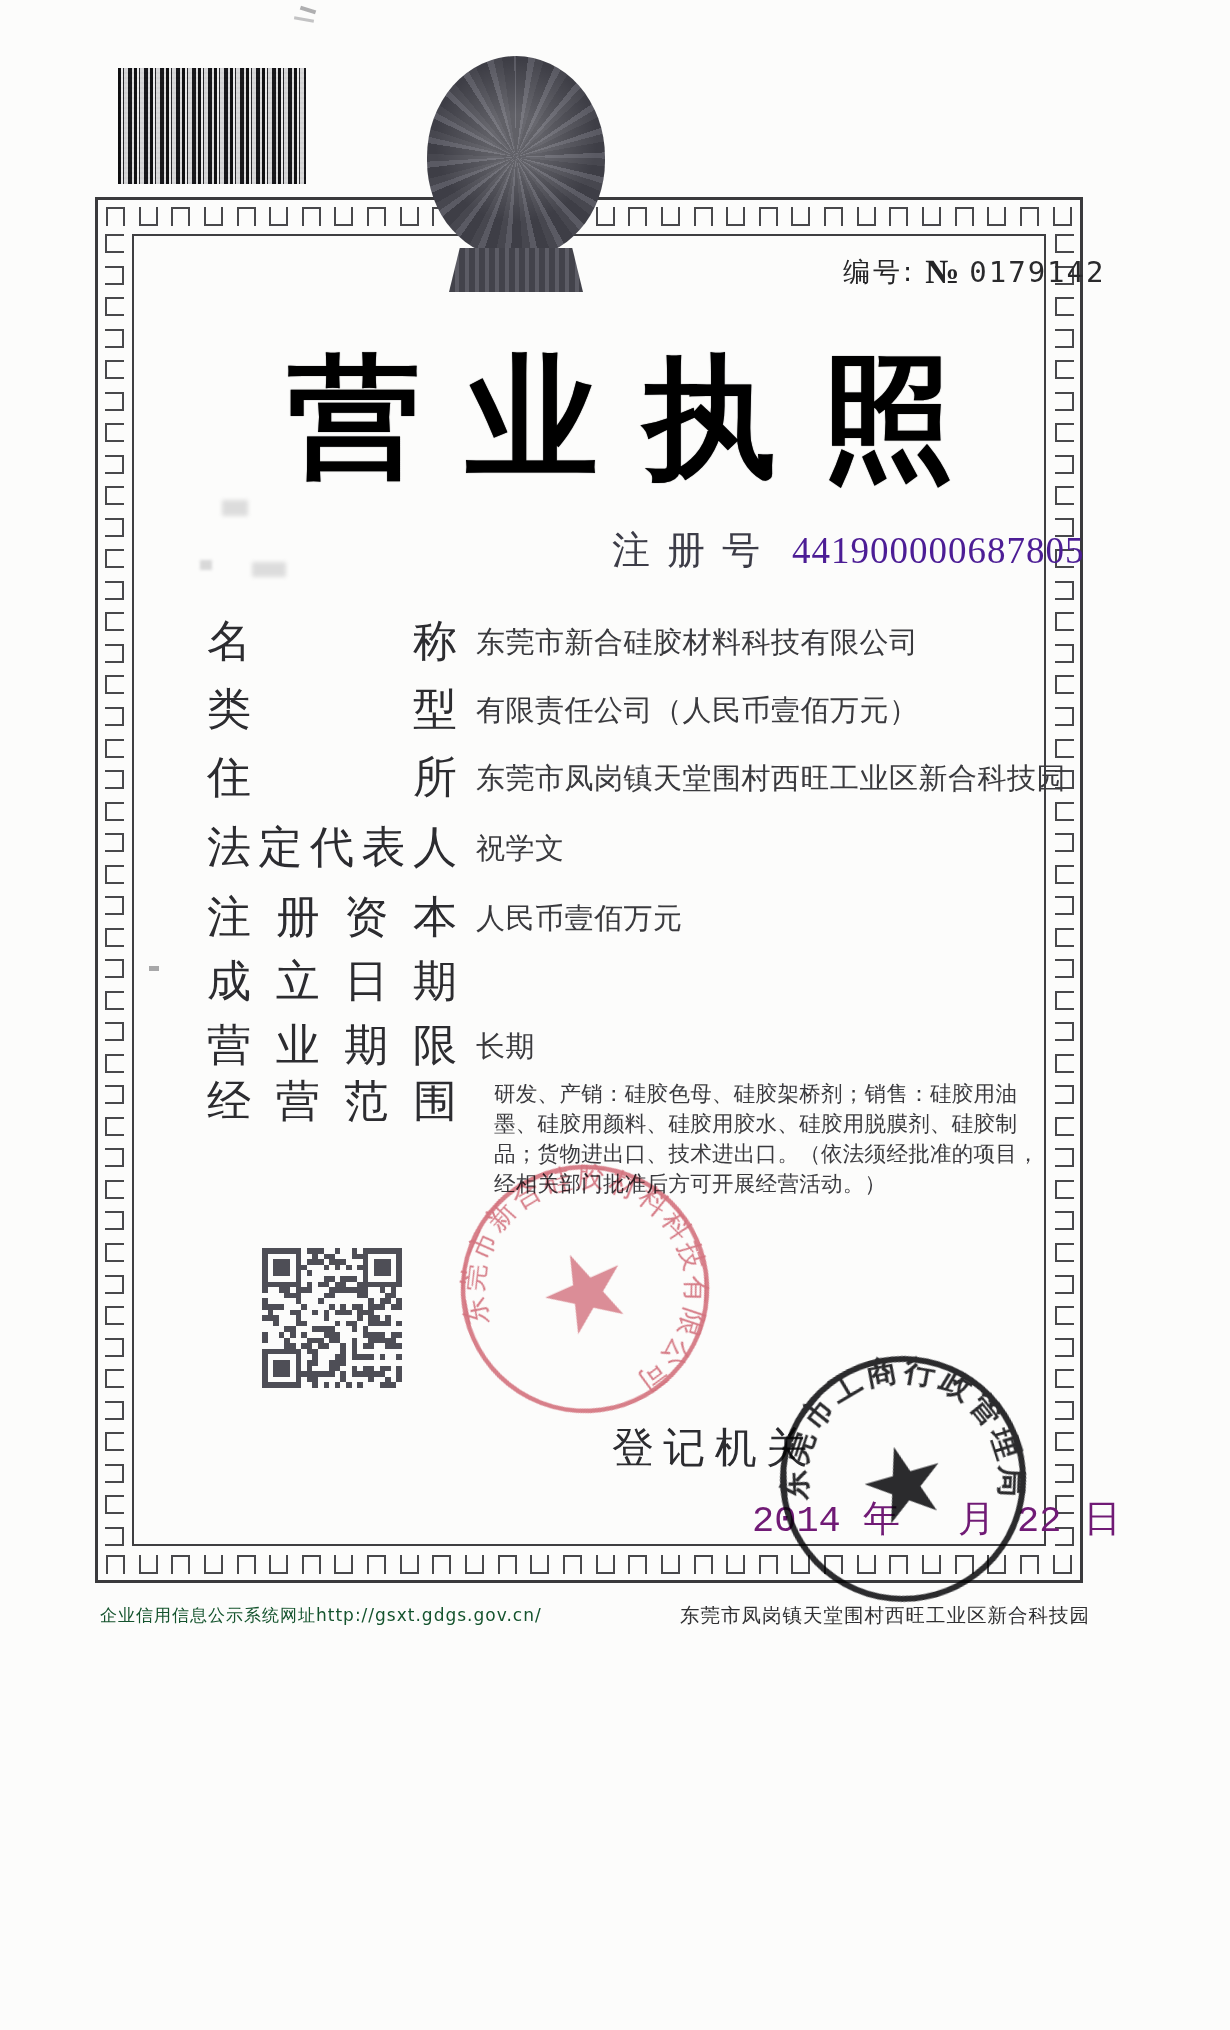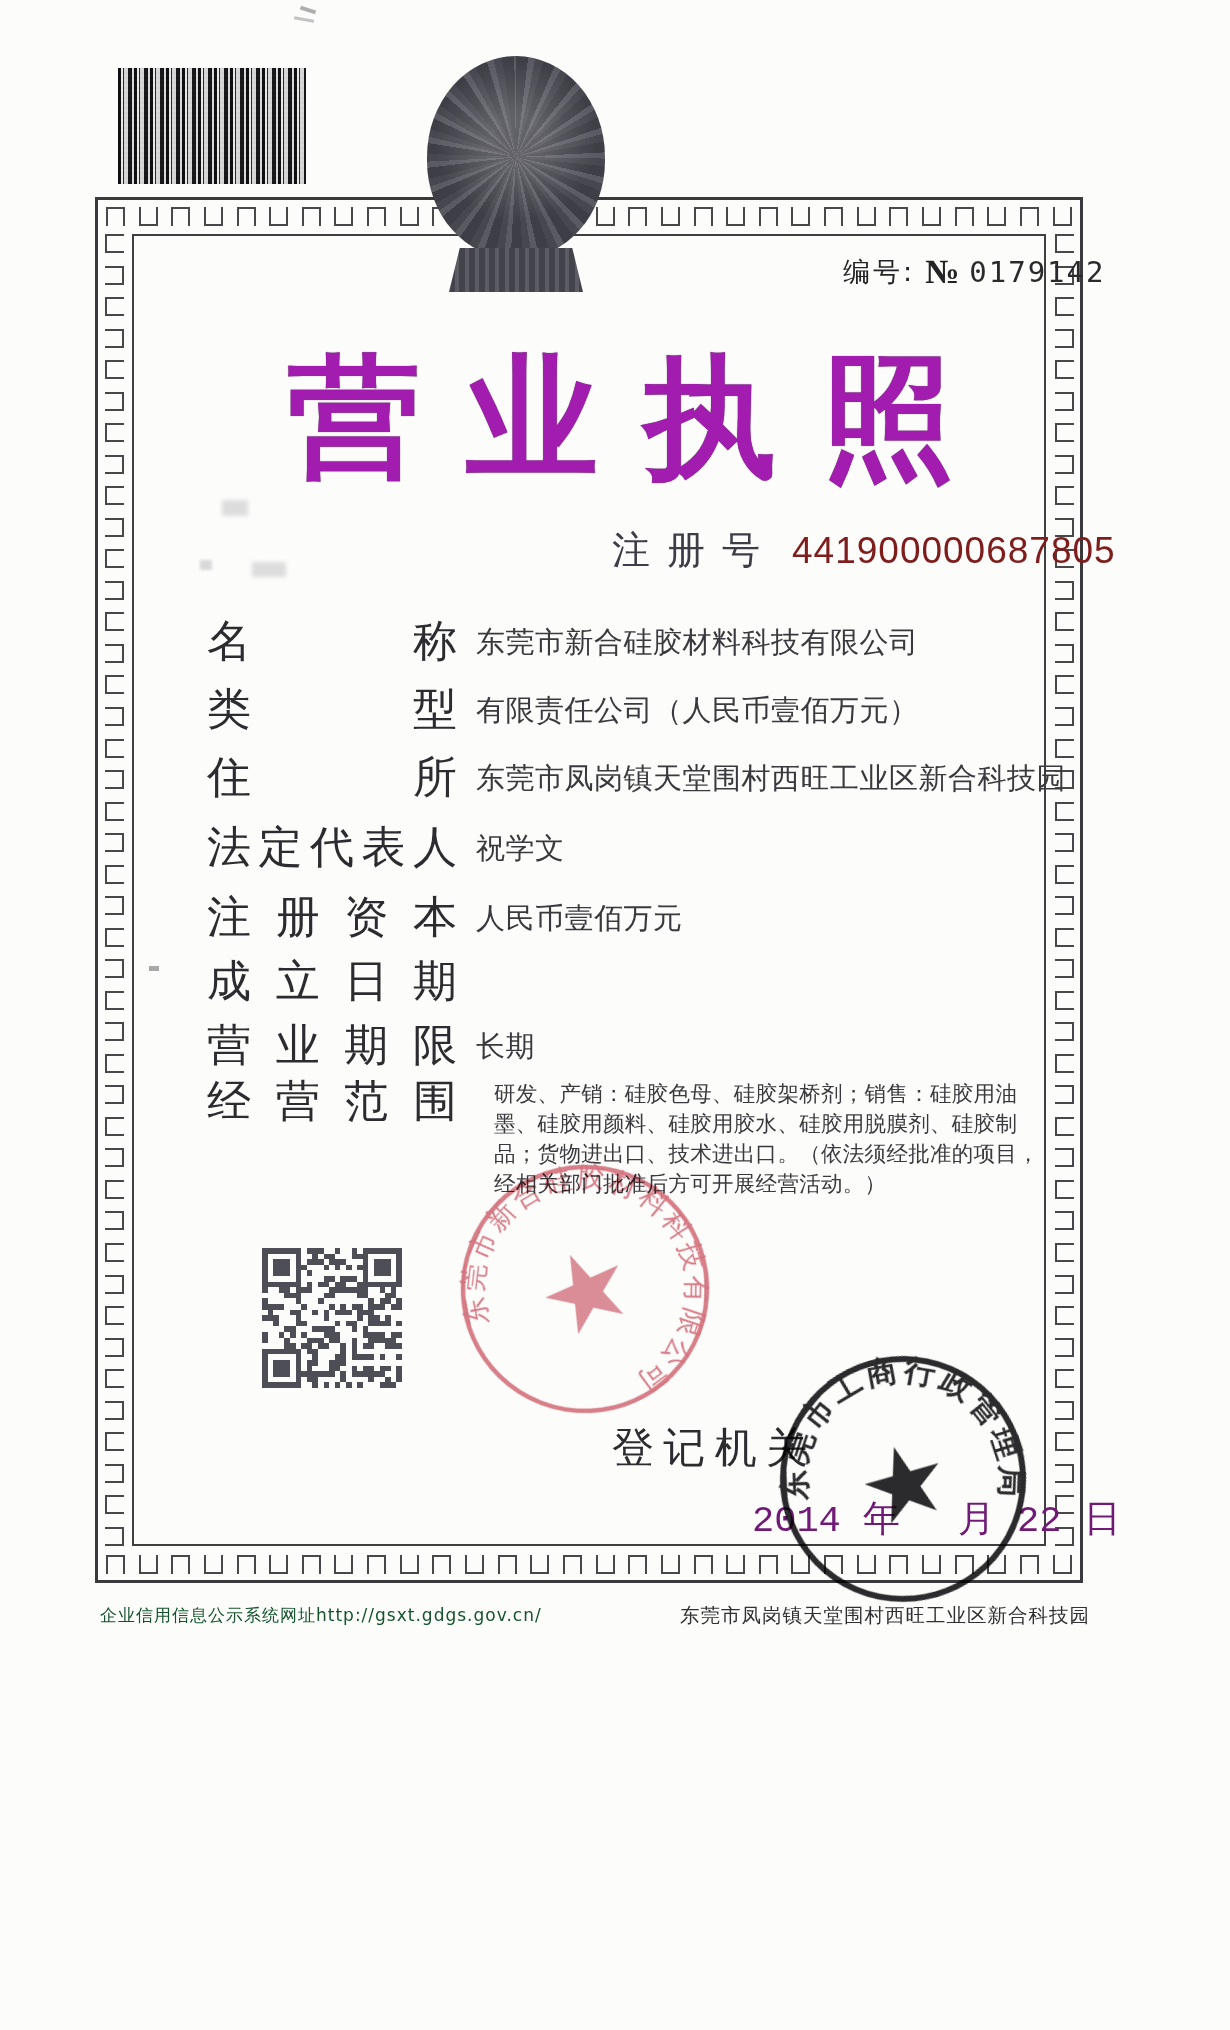--- a/index.html
+++ b/index.html
@@ -49,27 +49,27 @@
   
   .serial { position:absolute; left:843px; top:253px; display:flex; align-items:center; gap:10px; z-index:3; color:#242426; }
   .serial .lab { font-size:27px; letter-spacing:3px; }
   .serial .nosign { font-family:"Liberation Serif", serif; font-weight:bold; font-size:34px; }
   .serial .num { font-family:"DejaVu Sans Mono", monospace; font-size:29px; letter-spacing:2px; color:#2a2a2c; }
 
   
   .title {
     position:absolute; left:0; right:0; top:330px; text-align:center; z-index:3;
     font-size:132px; font-weight:900; letter-spacing:46px; padding-left:58px;
-    color:#a21caf; text-shadow:0 0 1px #3c3c3e;
+    color:#000000; text-shadow:0 0 1px #3c3c3e;
   }
 
   
   .regno { position:absolute; left:612px; top:525px; display:flex; align-items:baseline; z-index:3; }
   .regno .lab { width:148px; display:flex; justify-content:space-between; font-size:38px; color:#3d3d48; font-family:"DejaVu Serif", serif; }
-  .regno .num { margin-left:32px; font-family:Liberation Sans, sans-serif; font-size:37px; letter-spacing:1px; color:#7f1d1d; }
+  .regno .num { margin-left:32px; font-family:Liberation Serif, serif; font-size:37px; letter-spacing:1px; color:#4c1d95; }
 
   
   .field-row { position:absolute; left:207px; display:flex; align-items:flex-start; z-index:3; }
   .field-label { width:250px; display:flex; justify-content:space-between; font-size:44px; color:#2c2c30; font-family:"DejaVu Serif", serif; }
   .field-value { margin-left:19px; padding-top:11px; font-size:29px; color:#3a3a3e; letter-spacing:.5px; white-space:nowrap; }
   .field-value.wrap { white-space:normal; width:566px; font-size:21.5px; line-height:1.4; padding-top:7px; letter-spacing:.3px;margin-left:37px; }
 
   
   .qr { position:absolute; left:262px; top:1248px; width:140px; height:140px; z-index:4;
         display:grid; grid-template:repeat(25,1fr)/repeat(25,1fr); filter:blur(.3px); }

